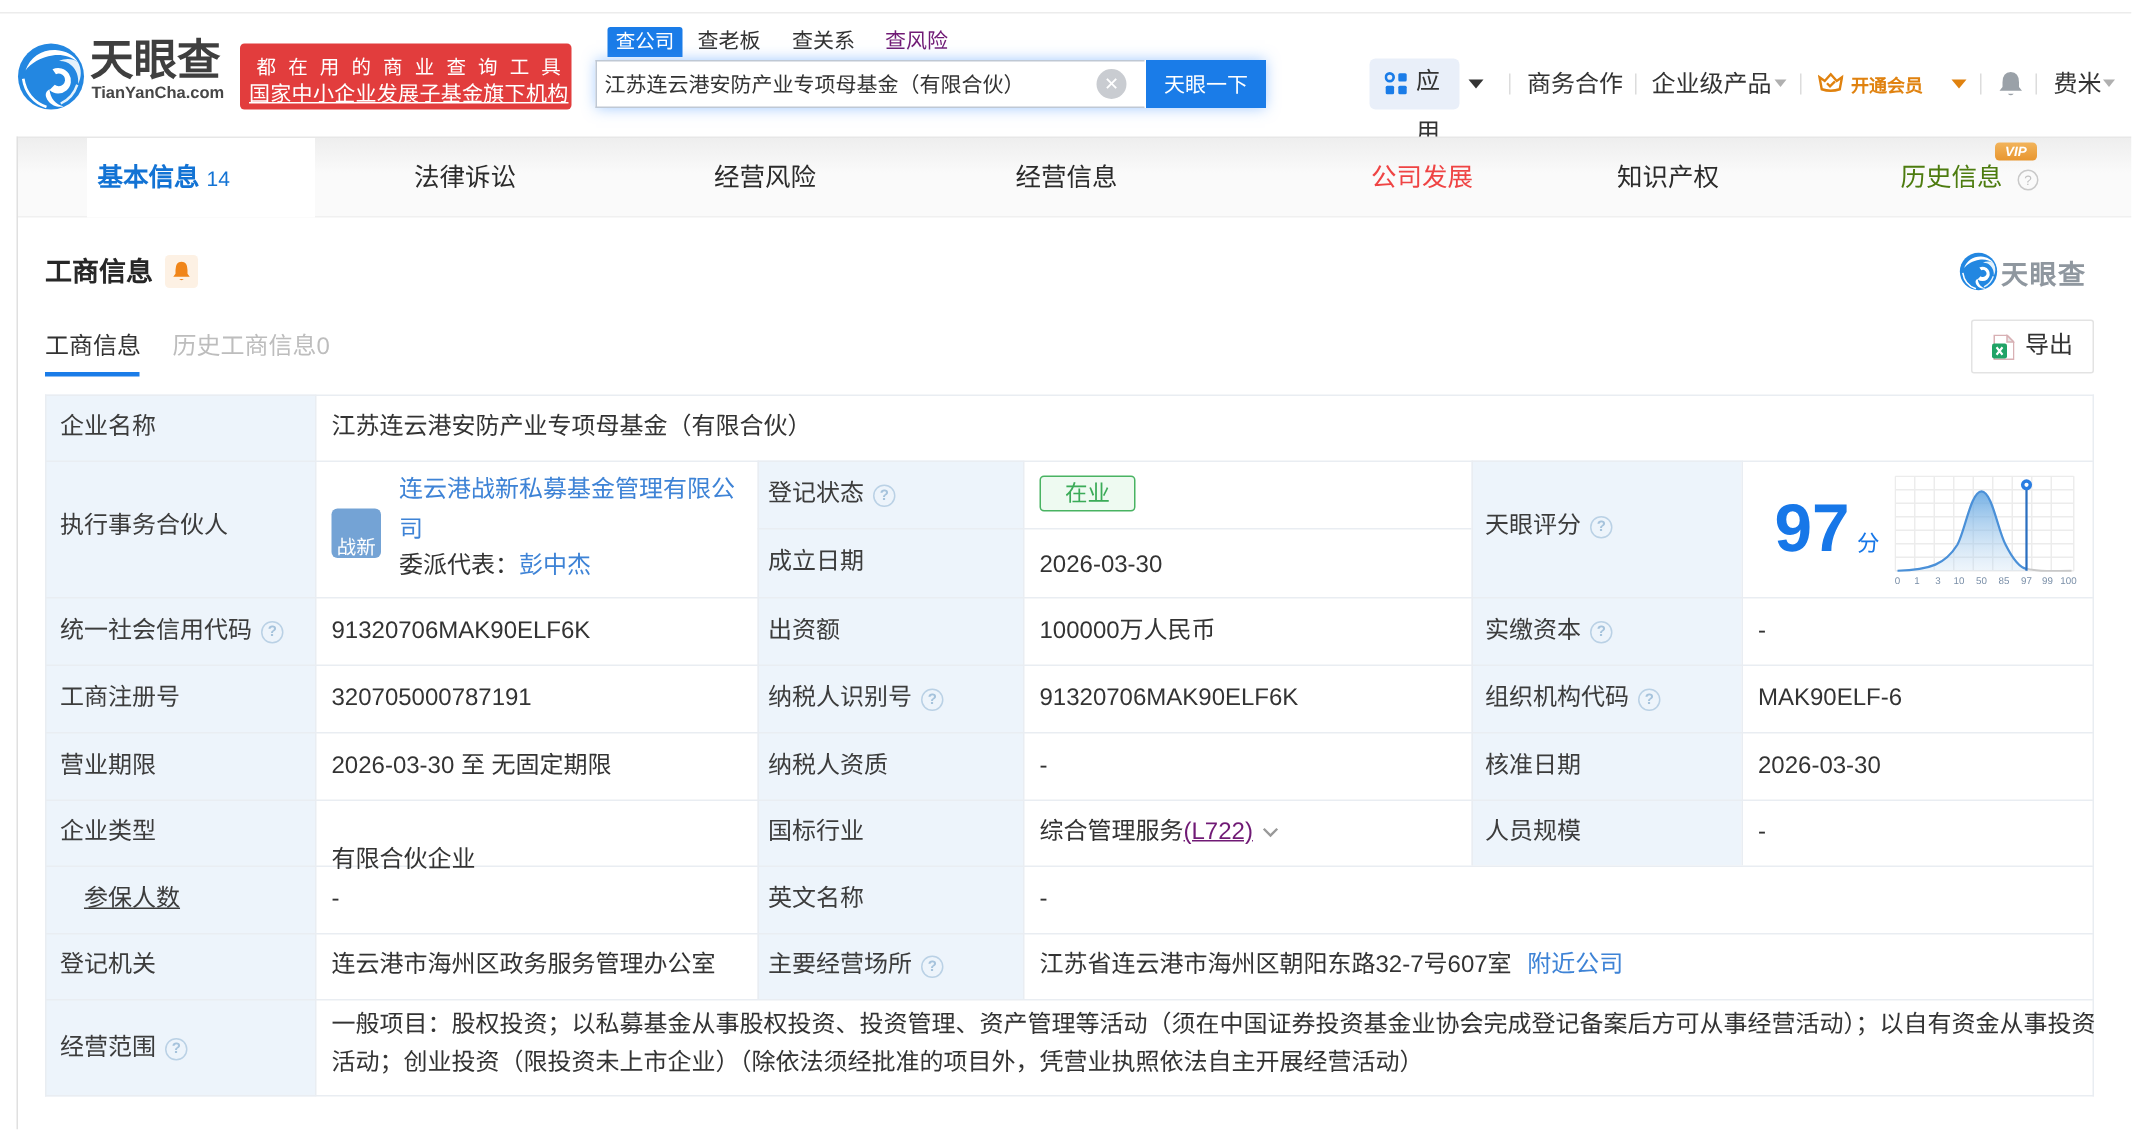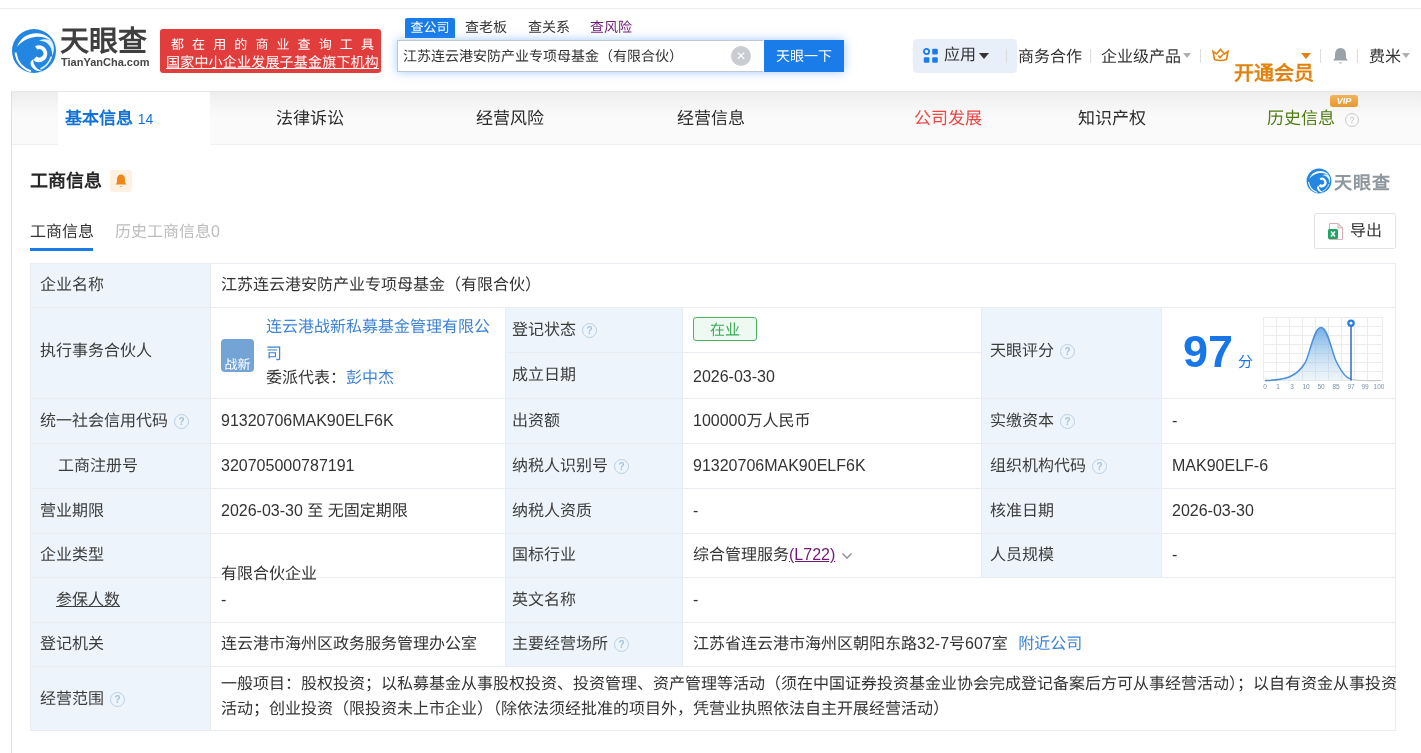--- a/index.html
+++ b/index.html
@@ -42,41 +42,41 @@
 <div class="abs" style="left:528px;top:17px;font-size:14px;color:#333;line-height:20px;">查关系</div>
 <div class="abs" style="left:590px;top:17px;font-size:14px;color:#701a75;line-height:20px;">查风险</div>
 
 <div class="abs" style="left:397px;top:40px;width:447px;height:32px;box-shadow:0 0 9px rgba(70,150,255,.5);"></div>
 <div class="abs" style="left:397px;top:40px;width:365px;height:30px;background:#fff;border:1px solid #bfc8d4;border-right:none;">
   <div class="abs" style="left:5px;top:0;line-height:30px;font-size:14px;color:#333;">江苏连云港安防产业专项母基金（有限合伙）</div>
   <div class="abs" style="left:333px;top:5px;width:20px;height:20px;border-radius:50%;background:#c9ccd1;color:#fff;text-align:center;line-height:20px;font-size:12px;">✕</div>
 </div>
 <div class="abs" style="left:764px;top:40px;width:80px;height:32px;background:#1a7ce8;color:#fff;font-size:14px;text-align:center;line-height:32px;">天眼一下</div>
 
-<div class="abs" style="left:913px;top:39px;width:104px;height:34px;background:#e9eff9;border-radius:4px;">
+<div class="abs" style="left:913px;top:39px;width:60px;height:34px;background:#e9eff9;border-radius:4px;">
   <svg class="abs" style="left:10px;top:9px;" width="16" height="16" viewBox="0 0 16 16">
     <circle cx="3.5" cy="3.5" r="2.6" fill="none" stroke="#1a7ce8" stroke-width="1.8"></circle>
     <rect x="9.2" y="0.8" width="5.6" height="5.6" rx="1" fill="#1a7ce8"></rect>
     <rect x="0.8" y="9.2" width="5.6" height="5.6" rx="1" fill="#1a7ce8"></rect>
     <rect x="9.2" y="9.2" width="5.6" height="5.6" rx="1" fill="#1a7ce8"></rect>
   </svg>
   <div class="abs" style="left:31px;top:-1px;line-height:34px;font-size:16px;color:#333;">应用</div>
   <div class="abs caret" style="left:66px;top:14px;"></div>
 </div>
 <div class="sep" style="left:1006px;"></div>
 <div class="abs" style="left:1018px;top:49px;font-size:16px;color:#333;line-height:16px;">商务合作</div>
 <div class="sep" style="left:1090px;"></div>
 <div class="abs" style="left:1101px;top:49px;font-size:16px;color:#333;line-height:16px;">企业级产品</div>
 <div class="abs" style="left:1183px;top:53px;width:0;height:0;border-left:4px solid transparent;border-right:4px solid transparent;border-top:5px solid #b0b0b0;"></div>
 <div class="sep" style="left:1200px;"></div>
 <svg class="abs" style="left:1212px;top:48px;" width="17" height="14" viewBox="0 0 17 14">
   <path d="M1 3.5 L4.5 6 L8.5 1.5 L12.5 6 L16 3.5 L14.5 11.5 Q8.5 13.5 2.5 11.5 Z" fill="none" stroke="#e0820f" stroke-width="1.6"></path>
   <path d="M6 7.5 L8 9.5 L11.3 6.2" fill="none" stroke="#e0820f" stroke-width="1.6"></path>
 </svg>
-<div class="abs" style="left:1234px;top:65px;font-size:20px;color:#e0820f;font-weight:bold;line-height:16px;">开通会员</div>
+<div class="abs" style="left:1234px;top:49px;font-size:12px;color:#e0820f;font-weight:bold;line-height:16px;">开通会员</div>
 <div class="abs" style="left:1301px;top:53px;width:0;height:0;border-left:5px solid transparent;border-right:5px solid transparent;border-top:6px solid #e0820f;"></div>
 <div class="sep" style="left:1320px;"></div>
 <svg class="abs" style="left:1332px;top:47px;" width="17" height="18" viewBox="0 0 17 18">
   <path d="M8.5 1 Q14 1 14 8 L14 11 L16 13.5 L1 13.5 L3 11 L3 8 Q3 1 8.5 1 Z" fill="#9aa1a8"></path>
   <path d="M6.5 15.5 Q8.5 17.5 10.5 15.5 Z" fill="#9aa1a8"></path>
 </svg>
 <div class="sep" style="left:1357px;"></div>
 <div class="abs" style="left:1369px;top:49px;font-size:16px;color:#333;line-height:16px;">费米</div>
 <div class="abs" style="left:1402px;top:53px;width:0;height:0;border-left:4px solid transparent;border-right:4px solid transparent;border-top:5px solid #b0b0b0;"></div>
 
@@ -146,21 +146,21 @@
 
 <div class="vline" style="left:210px;top:263px;height:468px;"></div>
 <div class="vline" style="left:505px;top:307px;height:359px;"></div>
 <div class="vline" style="left:682px;top:307px;height:359px;"></div>
 <div class="vline" style="left:981px;top:307px;height:270px;"></div>
 <div class="vline" style="left:1161px;top:307px;height:270px;"></div>
 
 <div class="lbl" style="left:40px;top:263px;line-height:44px;">企业名称</div>
 <div class="lbl" style="left:40px;top:329px;line-height:44px;">执行事务合伙人</div>
 <div class="lbl" style="left:40px;top:398px;line-height:45px;">统一社会信用代码<span class="qm">?</span></div>
-<div class="lbl" style="left:40px;top:443px;line-height:45px;margin-left:18px;">工商注册号</div>
+<div class="lbl" style="left:40px;top:443px;line-height:45px;">工商注册号</div>
 <div class="lbl" style="left:40px;top:488px;line-height:45px;">营业期限</div>
 <div class="lbl" style="left:40px;top:533px;line-height:44px;">企业类型</div>
 <div class="lbl" style="left:56px;top:577px;line-height:45px;text-decoration:underline;">参保人数</div>
 <div class="lbl" style="left:40px;top:622px;line-height:44px;">登记机关</div>
 <div class="lbl" style="left:40px;top:676px;line-height:45px;">经营范围<span class="qm">?</span></div>
 
 <div class="lbl" style="left:512px;top:307px;line-height:45px;">登记状态<span class="qm">?</span></div>
 <div class="lbl" style="left:512px;top:352px;line-height:46px;">成立日期</div>
 <div class="lbl" style="left:512px;top:398px;line-height:45px;">出资额</div>
 <div class="lbl" style="left:512px;top:443px;line-height:45px;">纳税人识别号<span class="qm">?</span></div>

